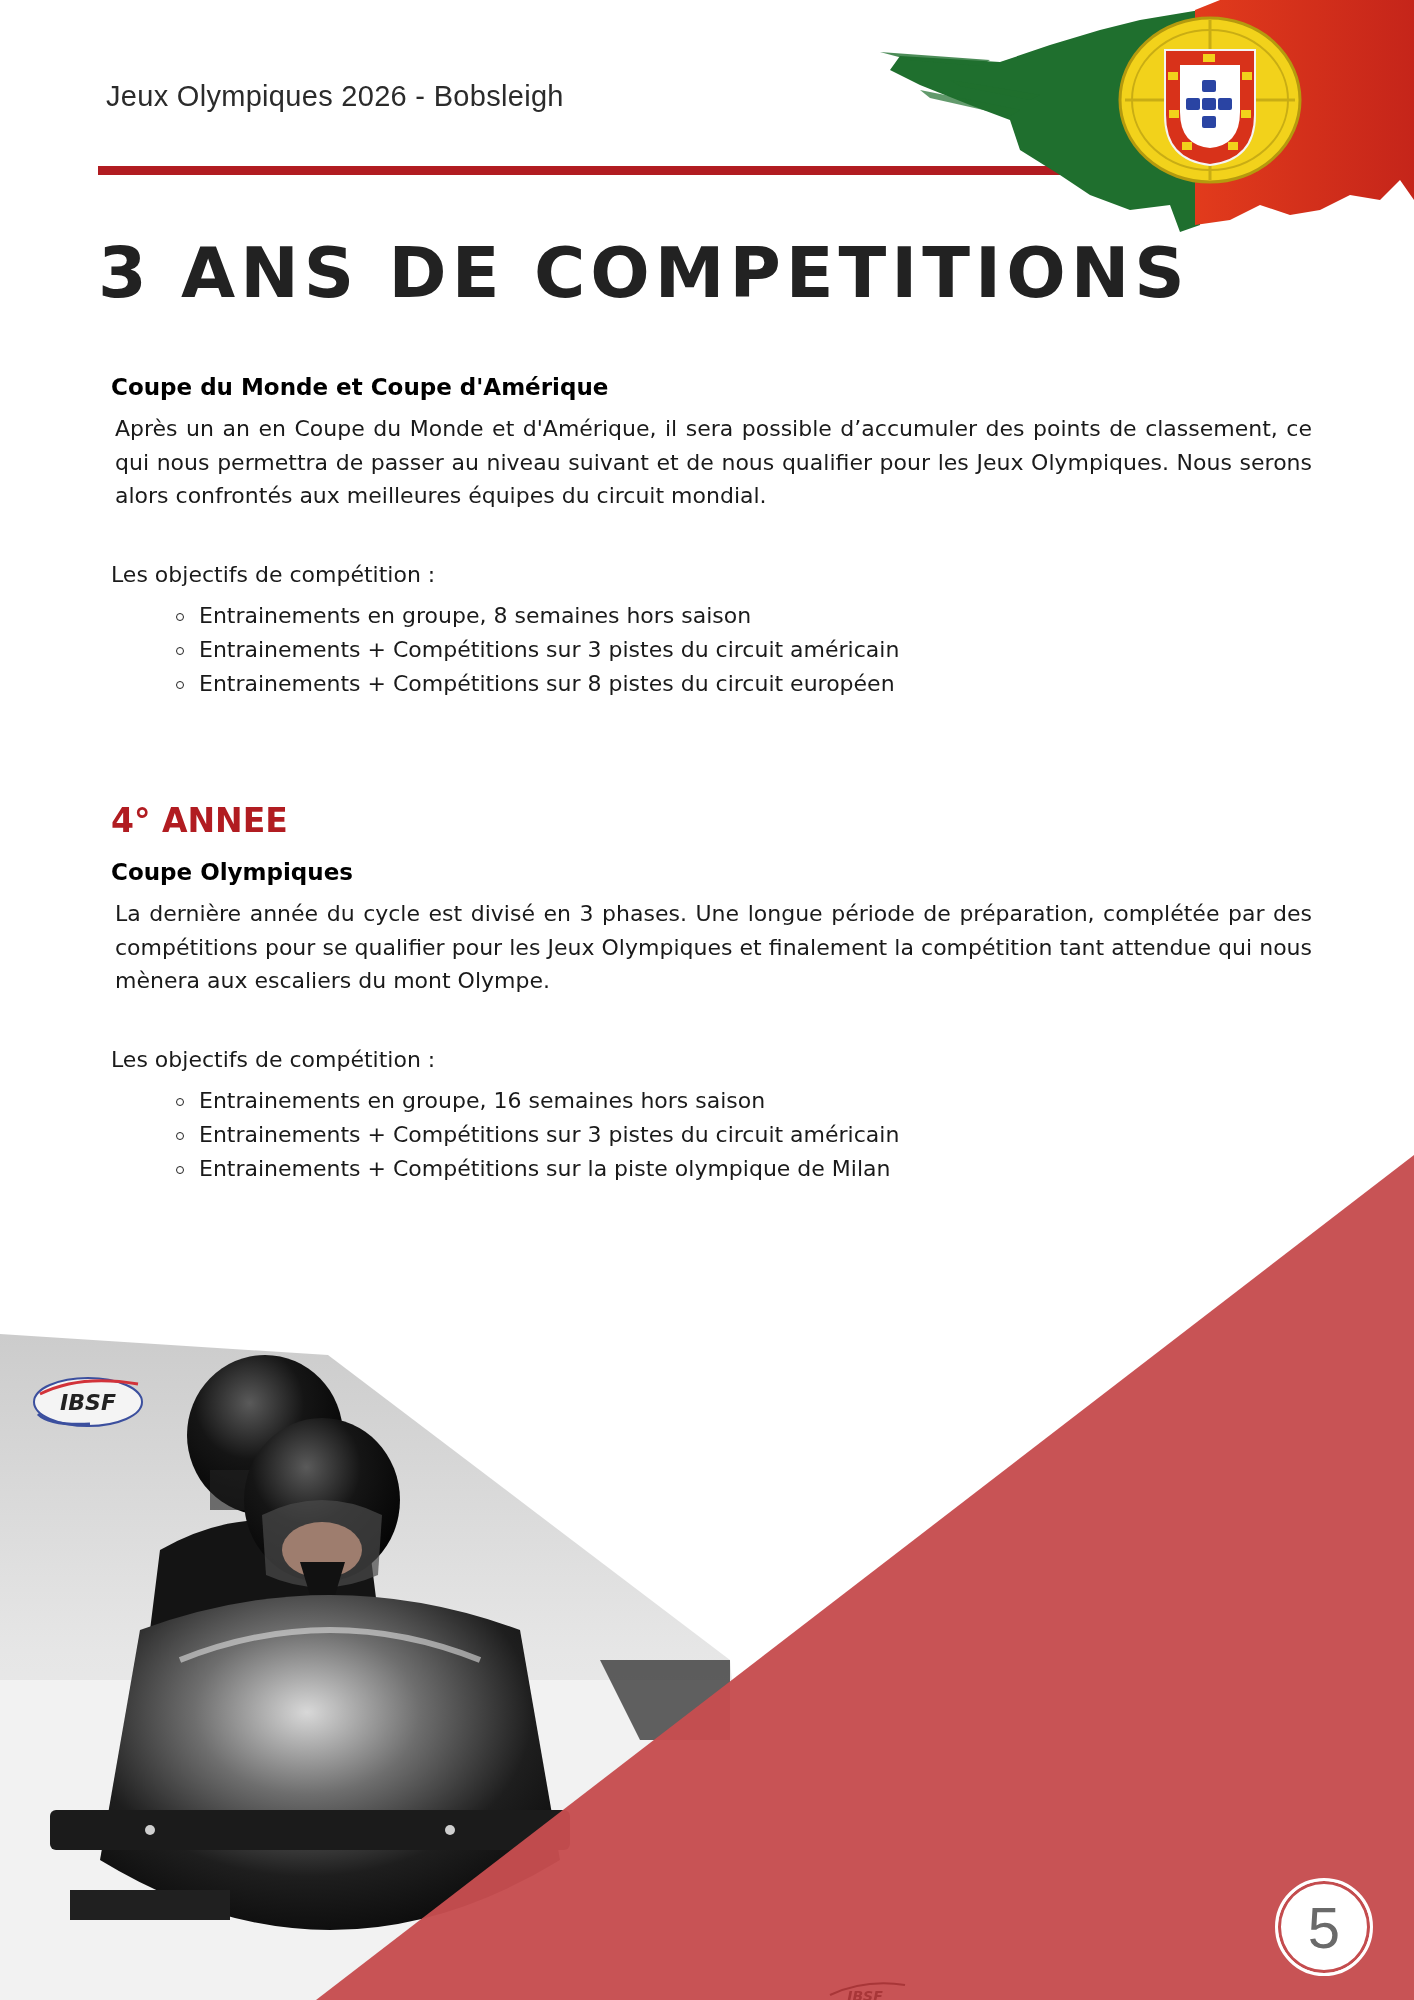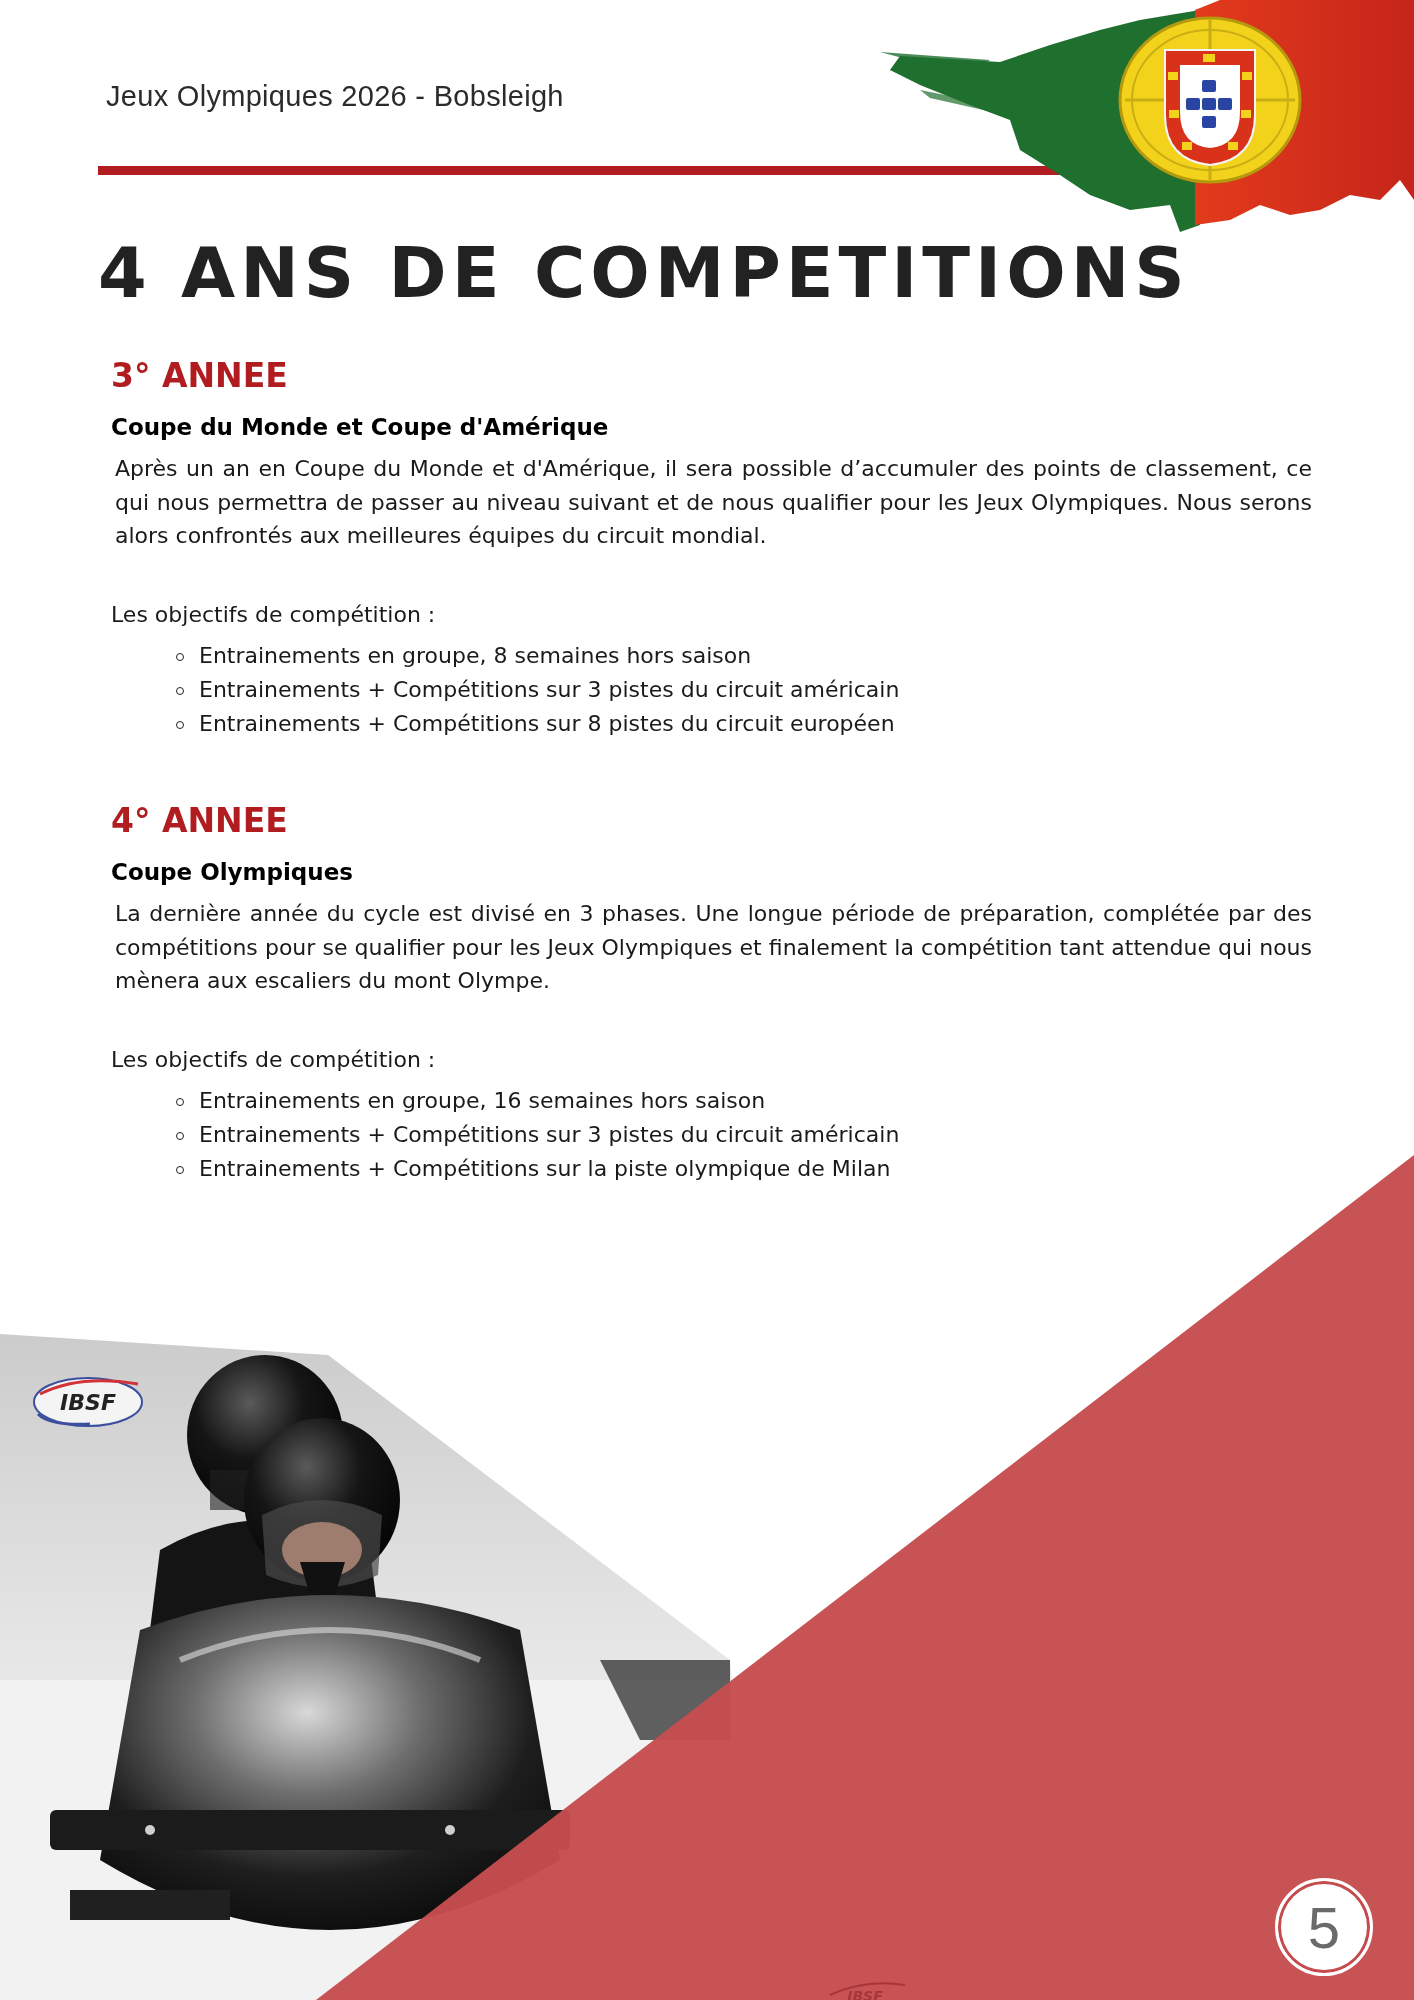--- a/index.html
+++ b/index.html
@@ -58,24 +58,23 @@
   <rect x="322" y="116" width="14" height="12" rx="2" fill="#2a44a3"></rect>
   <rect x="323" y="54" width="12" height="8" fill="#f2d21b"></rect>
   <rect x="288" y="72" width="10" height="8" fill="#f2d21b"></rect>
   <rect x="362" y="72" width="10" height="8" fill="#f2d21b"></rect>
   <rect x="289" y="110" width="10" height="8" fill="#f2d21b"></rect>
   <rect x="361" y="110" width="10" height="8" fill="#f2d21b"></rect>
   <rect x="302" y="142" width="10" height="8" fill="#f2d21b"></rect>
   <rect x="348" y="142" width="10" height="8" fill="#f2d21b"></rect>
 </svg>
 
-<div class="abs page-title">4 ANS DE COMPETITIONS</div>
+<div class="abs page-title">3 ANS DE COMPETITIONS</div>
 
 <div class="abs section" style="top:356px;">
-  <h2 class="year">3° ANNEE</h2>
   <h3 class="subtitle">Coupe du Monde et Coupe d'Amérique</h3>
   <p class="para">Après un an en Coupe du Monde et d'Amérique, il sera possible d’accumuler des points de classement, ce qui nous permettra de passer au niveau suivant et de nous qualifier pour les Jeux Olympiques. Nous serons alors confrontés aux meilleures équipes du circuit mondial.</p>
   <p class="objectives-label">Les objectifs de compétition :</p>
   <ul class="bullets">
     <li>Entrainements en groupe, 8 semaines hors saison</li>
     <li>Entrainements + Compétitions sur 3 pistes du circuit américain</li>
     <li>Entrainements + Compétitions sur 8 pistes du circuit européen</li>
   </ul>
 </div>
 

